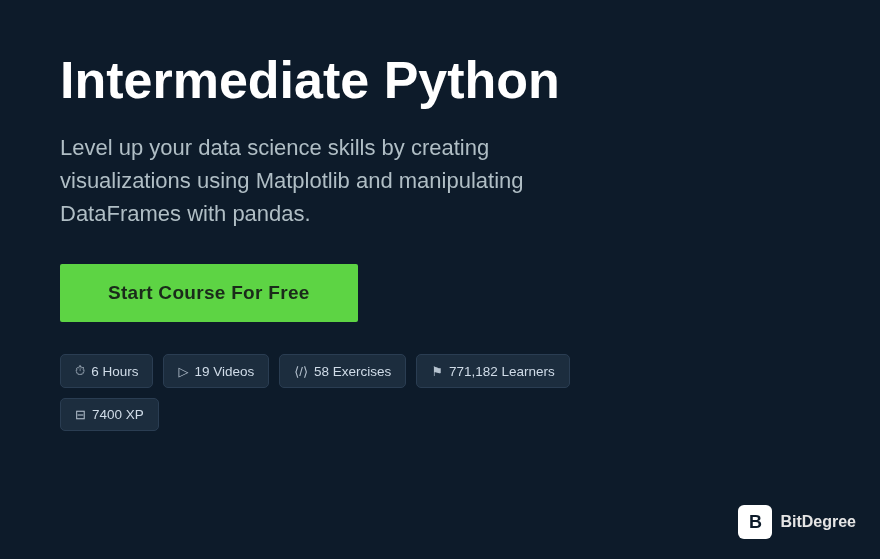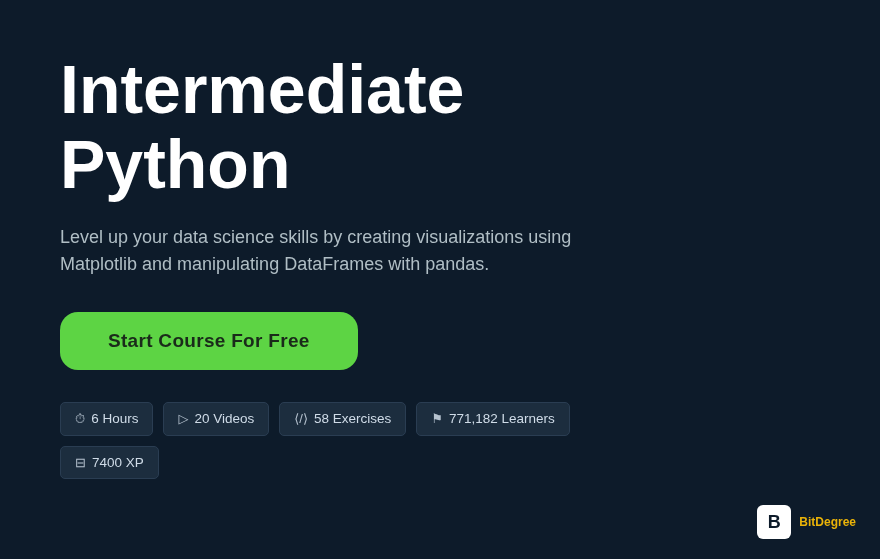--- a/index.html
+++ b/index.html
@@ -16,43 +16,43 @@
       overflow: hidden;
       position: relative;
     }
 
     .main-container {
       padding: 52px 60px;
       max-width: 720px;
     }
 
     .course-title {
-      font-size: 68px;
+      font-size: 52px;
       font-weight: 800;
       color: #ffffff;
       line-height: 1.1;
       margin-bottom: 22px;
     }
 
     .course-description {
-      font-size: 18px;
+      font-size: 22px;
       color: #b0bec5;
       line-height: 1.5;
       margin-bottom: 34px;
       max-width: 520px;
     }
 
     .start-button {
       display: inline-block;
       background-color: #5dd444;
       color: #1a2a1a;
       font-size: 19px;
       font-weight: 700;
       padding: 18px 48px;
-      border-radius: 18px;
+      border-radius: 2px;
       border: none;
       cursor: pointer;
       margin-bottom: 32px;
       letter-spacing: 0.3px;
     }
 
     .tags-container {
       display: flex;
       flex-wrap: wrap;
       gap: 10px;
@@ -94,22 +94,22 @@
       border-radius: 6px;
       display: flex;
       align-items: center;
       justify-content: center;
       font-weight: 900;
       font-size: 18px;
       color: #0d1b2a;
     }
 
     .logo-text {
-      color: #eab308;
-      font-size: 12px;
+      color: #e5e5e5;
+      font-size: 16px;
       font-weight: 600;
     }
   </style>
 </head>
 <body>
 
 <div class="main-container">
   <h1 class="course-title">Intermediate Python</h1>
 
   <p class="course-description">Level up your data science skills by creating visualizations using Matplotlib and manipulating DataFrames with pandas.</p>
@@ -117,21 +117,21 @@
   <button class="start-button">Start Course For Free</button>
 
   <div class="tags-container">
 
   <div class="tag">
         <span class="tag-icon">⏱</span>
         <span>6 Hours</span>
       </div>
       <div class="tag">
         <span class="tag-icon">▷</span>
-        <span>20 Videos</span>
+        <span>19 Videos</span>
       </div>
       <div class="tag">
         <span class="tag-icon">⟨/⟩</span>
         <span>58 Exercises</span>
       </div>
       <div class="tag">
         <span class="tag-icon">⚑</span>
         <span>771,182 Learners</span>
       </div>
       <div class="tag">

